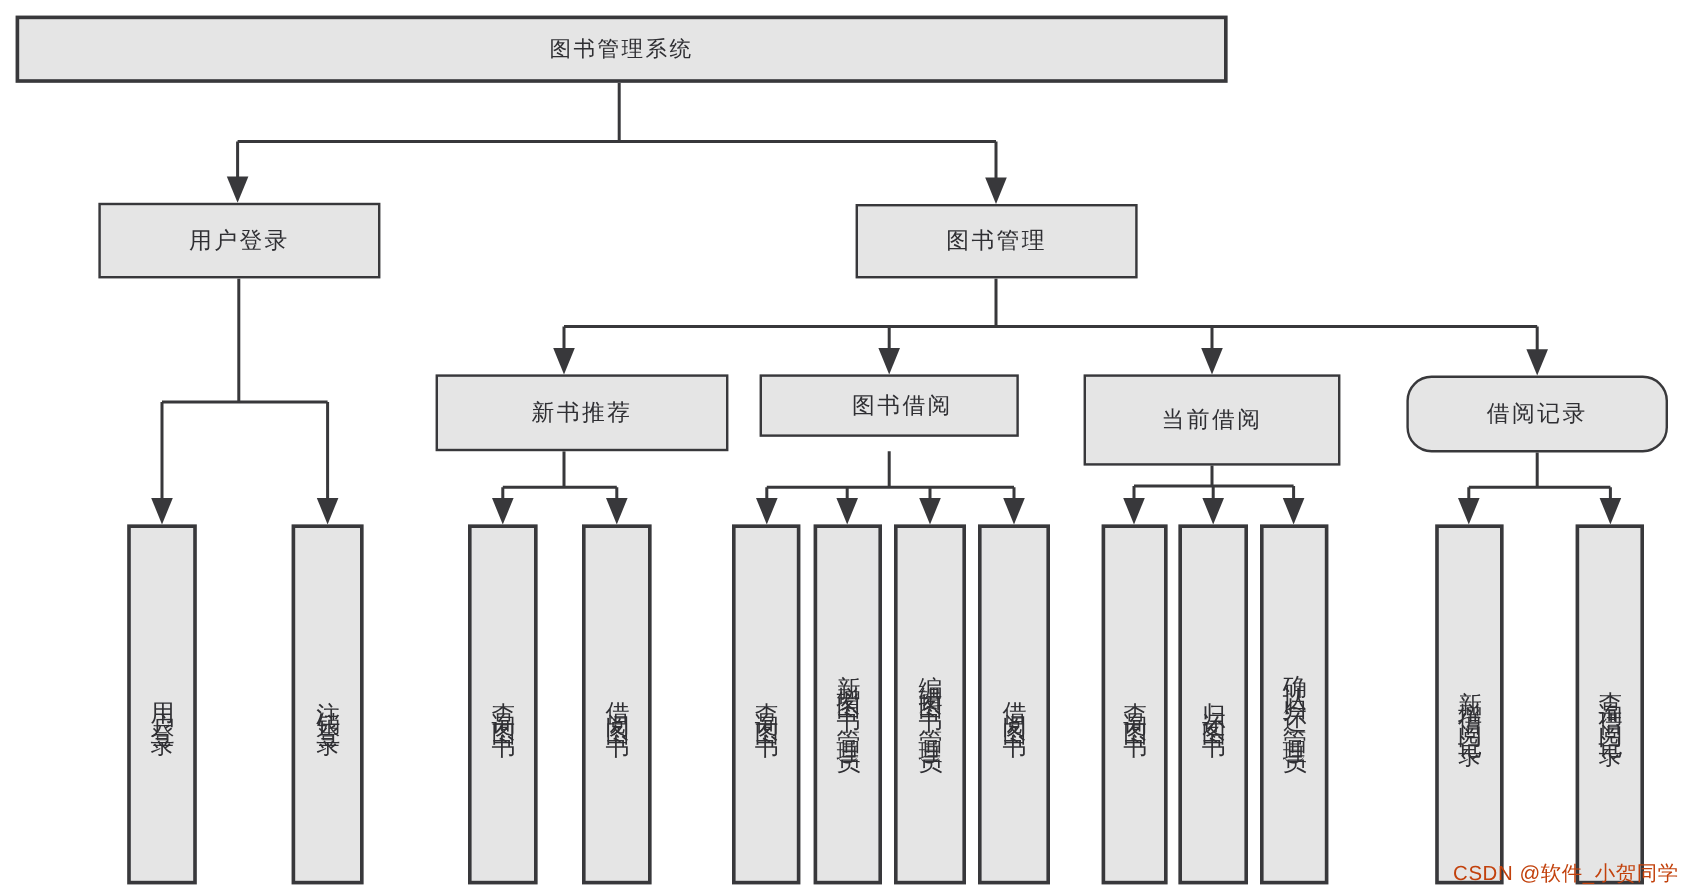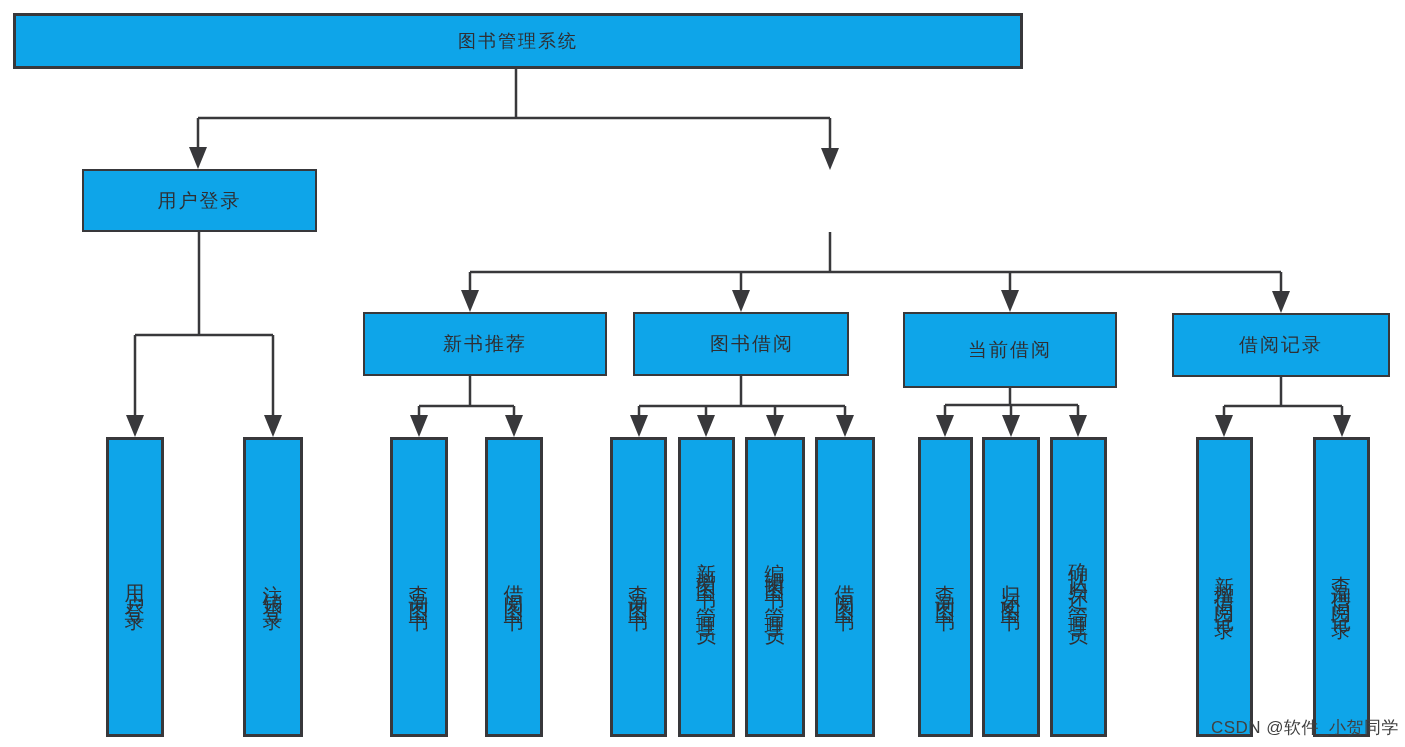--- a/index.html
+++ b/index.html
@@ -8,21 +8,21 @@
     width:1405px;height:747px;
     background:#fff;
     font-family:"Liberation Sans",sans-serif;
     color:#2f2f33;
     overflow:hidden;
   }
   svg.connectors{position:absolute;left:0;top:0;pointer-events:none;}
   .box{
     position:absolute;
     box-sizing:border-box;
-    background:#0ea5e9;
+    background:#e5e5e5;
     border:2px solid #38383b;
     display:flex;
     align-items:center;
     justify-content:center;
     text-align:center;
   }
   .hbox{font-size:19px;letter-spacing:2px;}
   .hbox.root{border-width:3px;font-size:18px;}
   .vbox{border-width:3px;}
   .vbox span{
@@ -32,21 +32,21 @@
     letter-spacing:9px;
     line-height:1;
     white-space:nowrap;
   }
   .watermark{
     position:absolute;
     right:6px;
     top:716px;
     font-size:17px;
     letter-spacing:.5px;
-    color:#404040;
+    color:#c2410c;
     white-space:nowrap;
   }
 </style>
 </head>
 <body>
 
 <div id="stage">
 
   <svg class="connectors" width="1405" height="747" viewBox="0 0 1405 747">
     <path fill="none" stroke="#38383b" stroke-width="2.5" d="
@@ -80,31 +80,34 @@
     </g>
   </svg>
 
   <div class="box hbox root" style="left:13px;top:13px;width:1010px;height:56px;">
     <span>图书管理系统</span>
   </div>
 
   <div class="box hbox" style="left:82px;top:169px;width:235px;height:63px;">
     <span>用户登录</span>
   </div>
+  <div class="box hbox" style="left:713px;top:170px;width:235px;height:62px;">
+    <span>图书管理</span>
+  </div>
 
   <div class="box hbox" style="left:363px;top:312px;width:244px;height:64px;">
     <span>新书推荐</span>
   </div>
-  <div class="box hbox" style="left:633px;top:312px;width:216px;height:64px;padding-left:22px;">
+  <div class="box hbox" style="left:633px;top:312px;width:216px;height:52px;padding-left:22px;">
     <span>图书借阅</span>
   </div>
   <div class="box hbox" style="left:903px;top:312px;width:214px;height:76px;">
     <span>当前借阅</span>
   </div>
-  <div class="box hbox" style="left:1172px;top:313px;width:218px;height:64px;">
+  <div class="box hbox" style="left:1172px;top:313px;width:218px;height:64px;border-radius:21px;">
     <span>借阅记录</span>
   </div>
 
   <div class="box vbox" style="left:106px;top:437px;width:58px;height:300px;">
     <span>用户登录</span>
   </div>
   <div class="box vbox" style="left:243px;top:437px;width:60px;height:300px;">
     <span>注销登录</span>
   </div>
 

